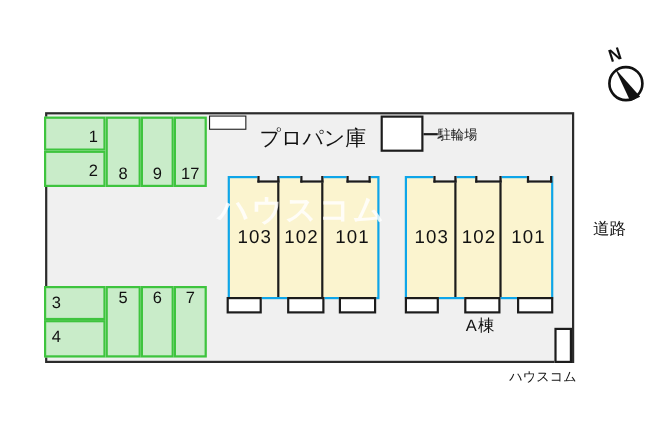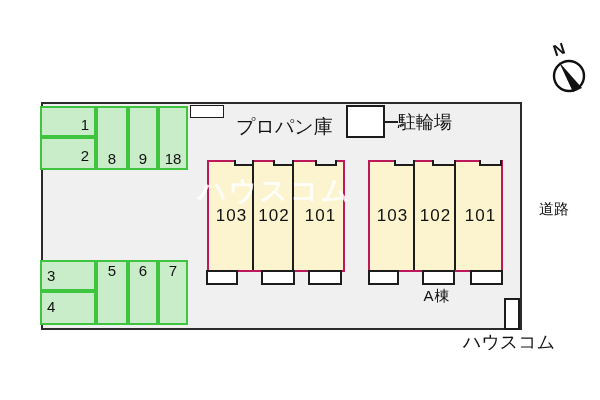--- a/index.html
+++ b/index.html
@@ -6,30 +6,30 @@
   .canvas{position:relative;width:600px;height:400px;background:#ffffff;overflow:hidden;
           font-family:"Liberation Sans","DejaVu Sans",sans-serif;color:#111;}
   .abs{position:absolute;box-sizing:border-box;}
   .site{background:#f0f0f0;border:2px solid #2b2b2b;}
   .pspace{background:#c9ecc9;border:2px solid #3ec43e;}
   .pnum{position:absolute;font-size:15px;color:#111;line-height:15px;}
   .pn-r{right:5px;top:9px;}
   .pn-b{bottom:2px;left:0;right:0;text-align:center;}
   .pn-tl{left:5px;top:6px;}
   .pn-t{top:1px;left:0;right:0;text-align:center;}
-  .bldg{background:#fbf4cf;border:2px solid #be185d;}
+  .bldg{background:#fbf4cf;border:2px solid #0ea5e9;}
   .divider{position:absolute;top:0;bottom:0;width:2px;background:#1c1c1c;}
   .notch{position:absolute;top:-2px;height:6px;background:#f0f0f0;
          border:2px solid #1c1c1c;border-top:none;box-sizing:border-box;}
   .unit-label{position:absolute;top:44px;text-align:center;font-size:17px;letter-spacing:1px;}
   .porch{background:#ffffff;border:2px solid #1c1c1c;}
   .bldg-name{font-size:15px;text-align:center;letter-spacing:1px;}
   .box-white{background:#ffffff;border:2px solid #1c1c1c;}
   .box-thin{background:#ffffff;border:1px solid #1c1c1c;}
-  .jp{font-size:18px;line-height:16px;white-space:nowrap;}
+  .jp{font-size:12px;line-height:16px;white-space:nowrap;}
   .leader{background:#1c1c1c;}
   .wm{color:rgba(255,255,255,0.82);font-size:28px;font-weight:bold;letter-spacing:2px;
       white-space:nowrap;z-index:10;line-height:40px;}
 </style>
 </head>
 <body>
 
 <div class="canvas">
 
   <svg class="abs" style="left:546px;top:36px;" width="52" height="64" viewBox="0 0 52 64">
@@ -46,21 +46,21 @@
   <div class="abs pspace" style="left:40px;top:137px;width:56px;height:33px;">
     <span class="pnum pn-r">2</span>
   </div>
   <div class="abs pspace" style="left:96px;top:106px;width:32px;height:64px;">
     <span class="pnum pn-b">8</span>
   </div>
   <div class="abs pspace" style="left:128px;top:106px;width:30px;height:64px;">
     <span class="pnum pn-b">9</span>
   </div>
   <div class="abs pspace" style="left:158px;top:106px;width:30px;height:64px;">
-    <span class="pnum pn-b">18</span>
+    <span class="pnum pn-b">17</span>
   </div>
 
   <div class="abs pspace" style="left:40px;top:260px;width:56px;height:31px;">
     <span class="pnum pn-tl">3</span>
   </div>
   <div class="abs pspace" style="left:40px;top:291px;width:56px;height:34px;">
     <span class="pnum pn-tl">4</span>
   </div>
   <div class="abs pspace" style="left:96px;top:260px;width:32px;height:65px;">
     <span class="pnum pn-t">5</span>

